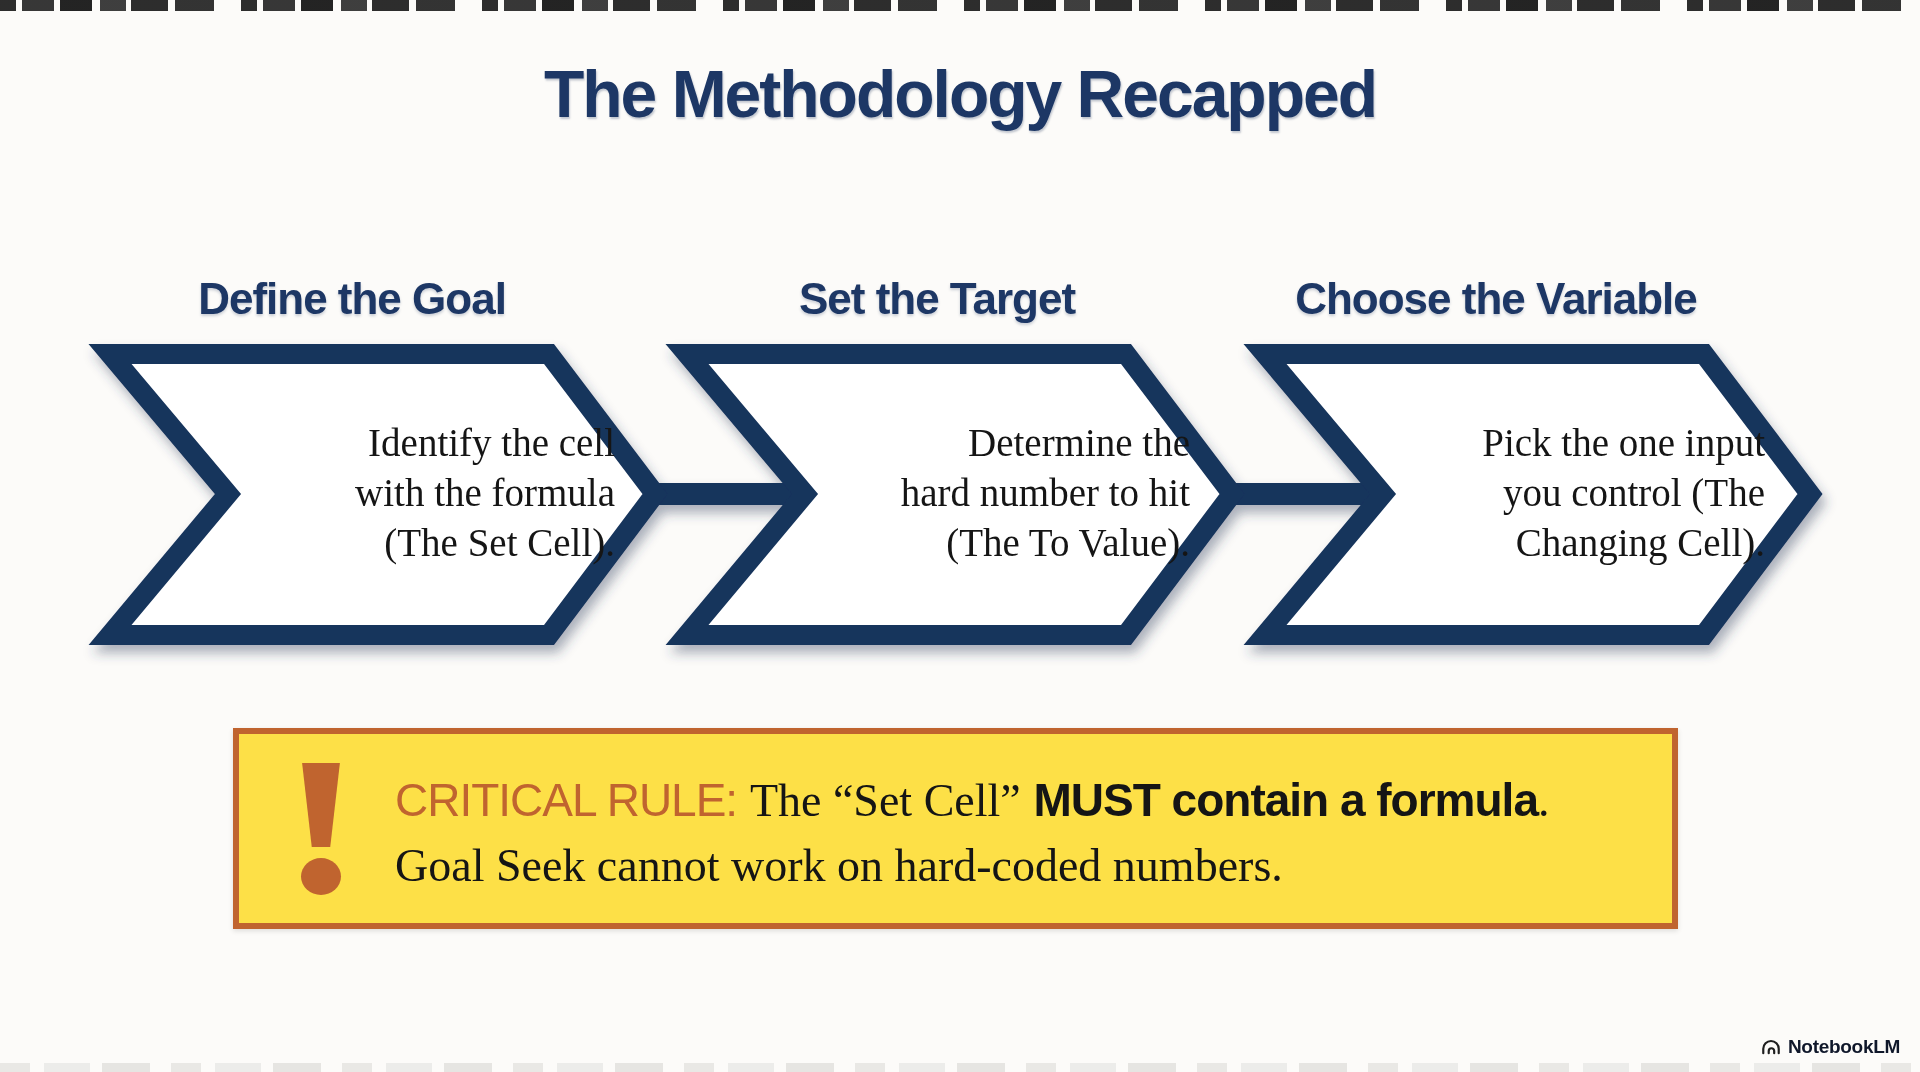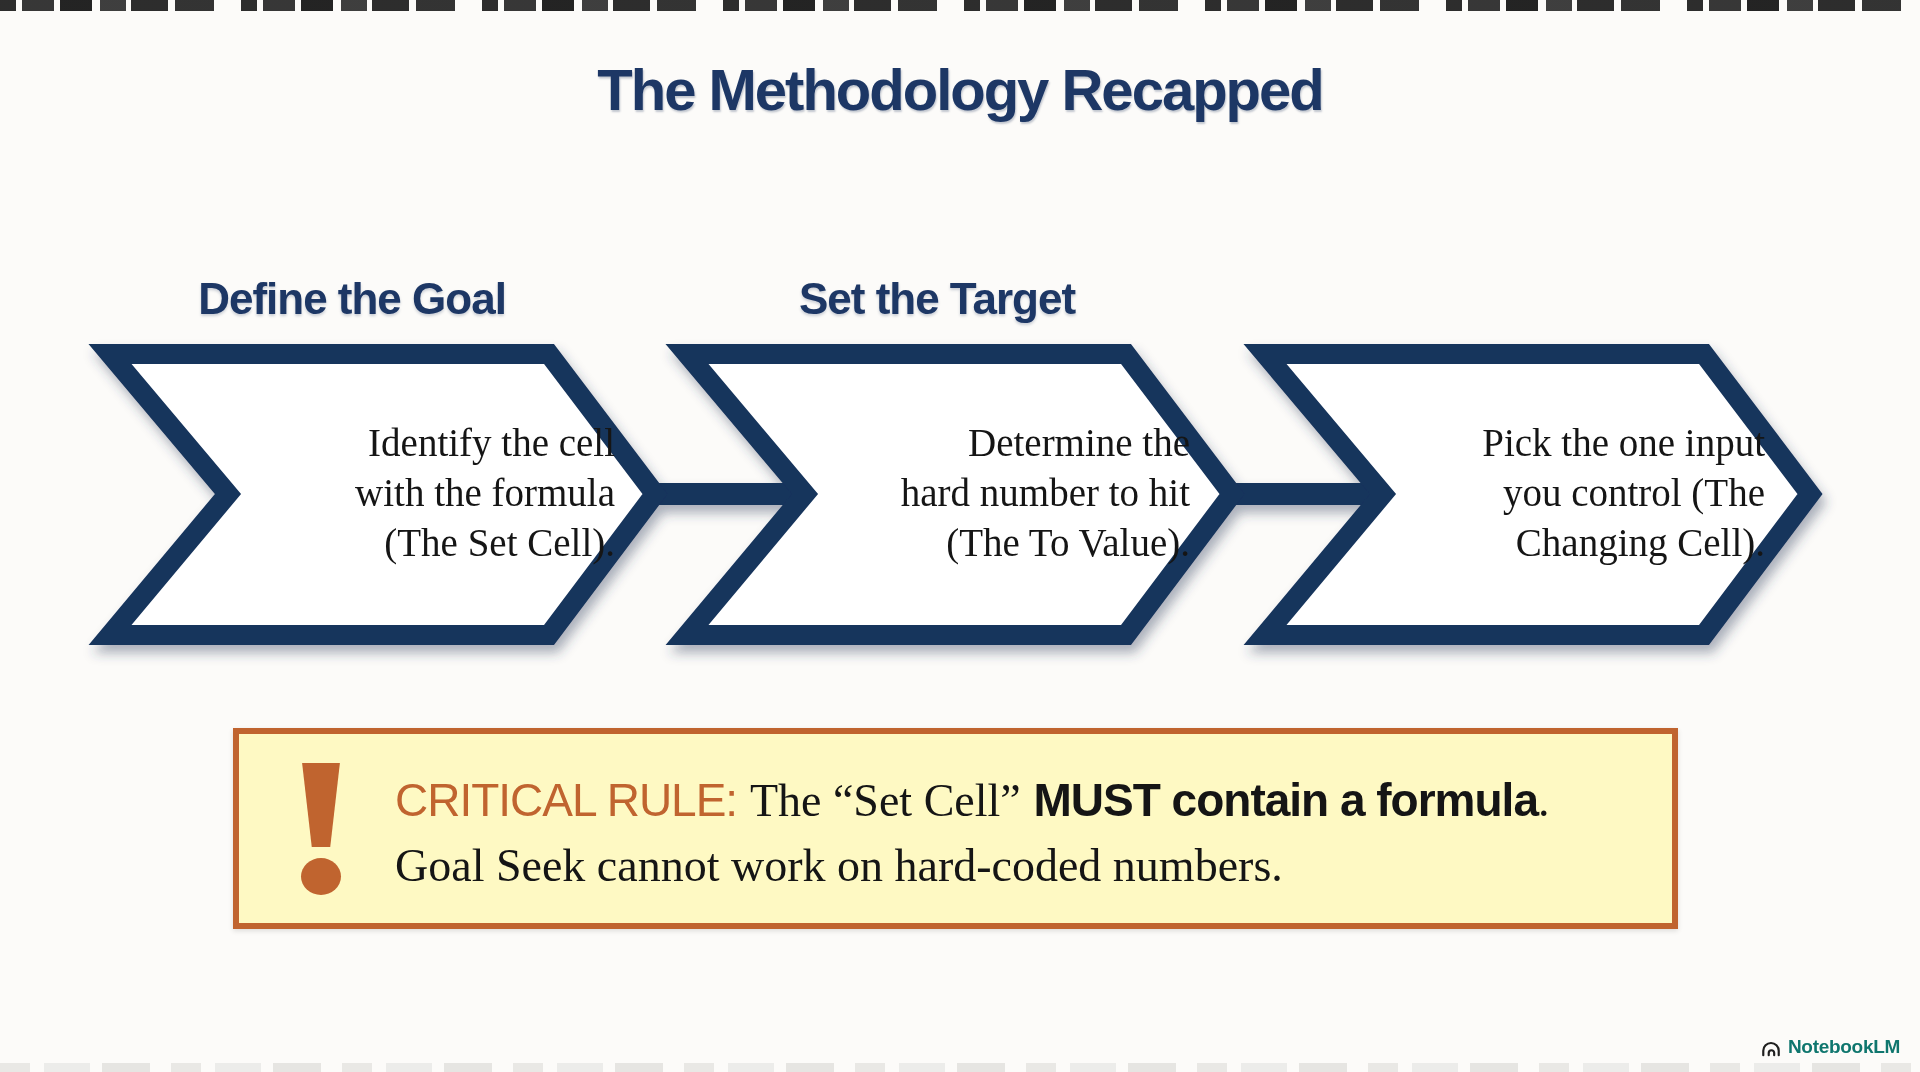--- a/index.html
+++ b/index.html
@@ -32,21 +32,21 @@
   .crop-bottom{
     position:absolute;left:0;bottom:0;width:1920px;height:9px;
     background-image:repeating-linear-gradient(90deg,
       #e9e8e5 0 30px, transparent 30px 44px,
       #ececea 44px 90px, transparent 90px 102px,
       #e6e5e2 102px 150px, transparent 150px 171px);
   }
   .title{
     position:absolute;left:0;top:56px;width:1920px;margin:0;
     text-align:center;
-    font-size:58px;font-weight:700;letter-spacing:-2px;
+    font-size:66px;font-weight:700;letter-spacing:-2px;
     color:var(--navy);
     text-shadow:1px 2px 2px rgba(25,45,85,.25);
   }
   .flow{position:absolute;left:0;top:0;pointer-events:none;}
   .chev{fill:#ffffff;stroke:var(--chevron-border);stroke-width:20;stroke-linejoin:miter;}
   .conn{fill:var(--chevron-border);}
   .step-heading{
     position:absolute;top:274px;width:500px;
     text-align:center;
     font-size:44px;font-weight:700;letter-spacing:-1px;
@@ -59,21 +59,21 @@
     text-align:right;white-space:pre-line;
     font-family:"Liberation Serif", serif;
     font-size:39px;line-height:50px;
     color:var(--text-dark);
   }
   .sb1{left:215px;} .sb2{left:790px;} .sb3{left:1365px;}
   .rule-box{
     position:absolute;left:233px;top:728px;width:1445px;height:201px;
     box-sizing:border-box;
     border:6px solid var(--orange);
-    background:#fef9c3;
+    background:#fde047;
     box-shadow:0 2px 5px rgba(0,0,0,.12);
   }
   .excl-bar{
     position:absolute;left:61px;top:29px;width:42px;height:84px;
     background:var(--orange);
     clip-path:polygon(5% 0, 95% 0, 72% 100%, 28% 100%);
   }
   .excl-dot{
     position:absolute;left:62px;top:124px;width:40px;height:37px;
     background:var(--orange);border-radius:50%;
@@ -87,22 +87,22 @@
     font-family:"Liberation Sans", sans-serif;
     font-weight:400;letter-spacing:-1px;
   }
   .serif{font-family:"Liberation Serif", serif;}
   .bold-sans{
     font-family:"Liberation Sans", sans-serif;
     font-weight:700;letter-spacing:-1px;
   }
   .brand{
     position:absolute;right:20px;bottom:14px;
-    display:flex;align-items:flex-end;gap:6px;
-    color:#0f766e;
+    display:flex;align-items:flex-start;gap:6px;
+    color:#0f172a;
   }
   .brand-text{font-size:19px;font-weight:700;letter-spacing:-0.3px;}
   .brand-icon{display:block;}
 </style>
 </head>
 <body>
 
 <div class="slide">
 
   <div class="crop-top"></div>
@@ -119,20 +119,21 @@
       <rect class="conn" x="650" y="483" width="165" height="22"></rect>
       <rect class="conn" x="1225" y="483" width="168" height="22"></rect>
       <polygon class="chev" points="110,354 549,354 655,494 549,635 110,635 228,494"></polygon>
       <polygon class="chev" points="687,354 1126,354 1232,494 1126,635 687,635 805,494"></polygon>
       <polygon class="chev" points="1265,354 1704,354 1810,494 1704,635 1265,635 1383,494"></polygon>
     </g>
   </svg>
 
   <div class="step-heading sh1">Define the Goal</div>
   <div class="step-heading sh2">Set the Target</div>
+  <div class="step-heading sh3">Choose the Variable</div>
 
   <div class="step-body sb1">Identify the cell
 with the formula
 (The Set Cell).</div>
   <div class="step-body sb3">Pick the one input
 you control (The
 Changing Cell).</div>
   <div class="step-body sb2">Determine the
 hard number to hit
 (The To Value).</div>

